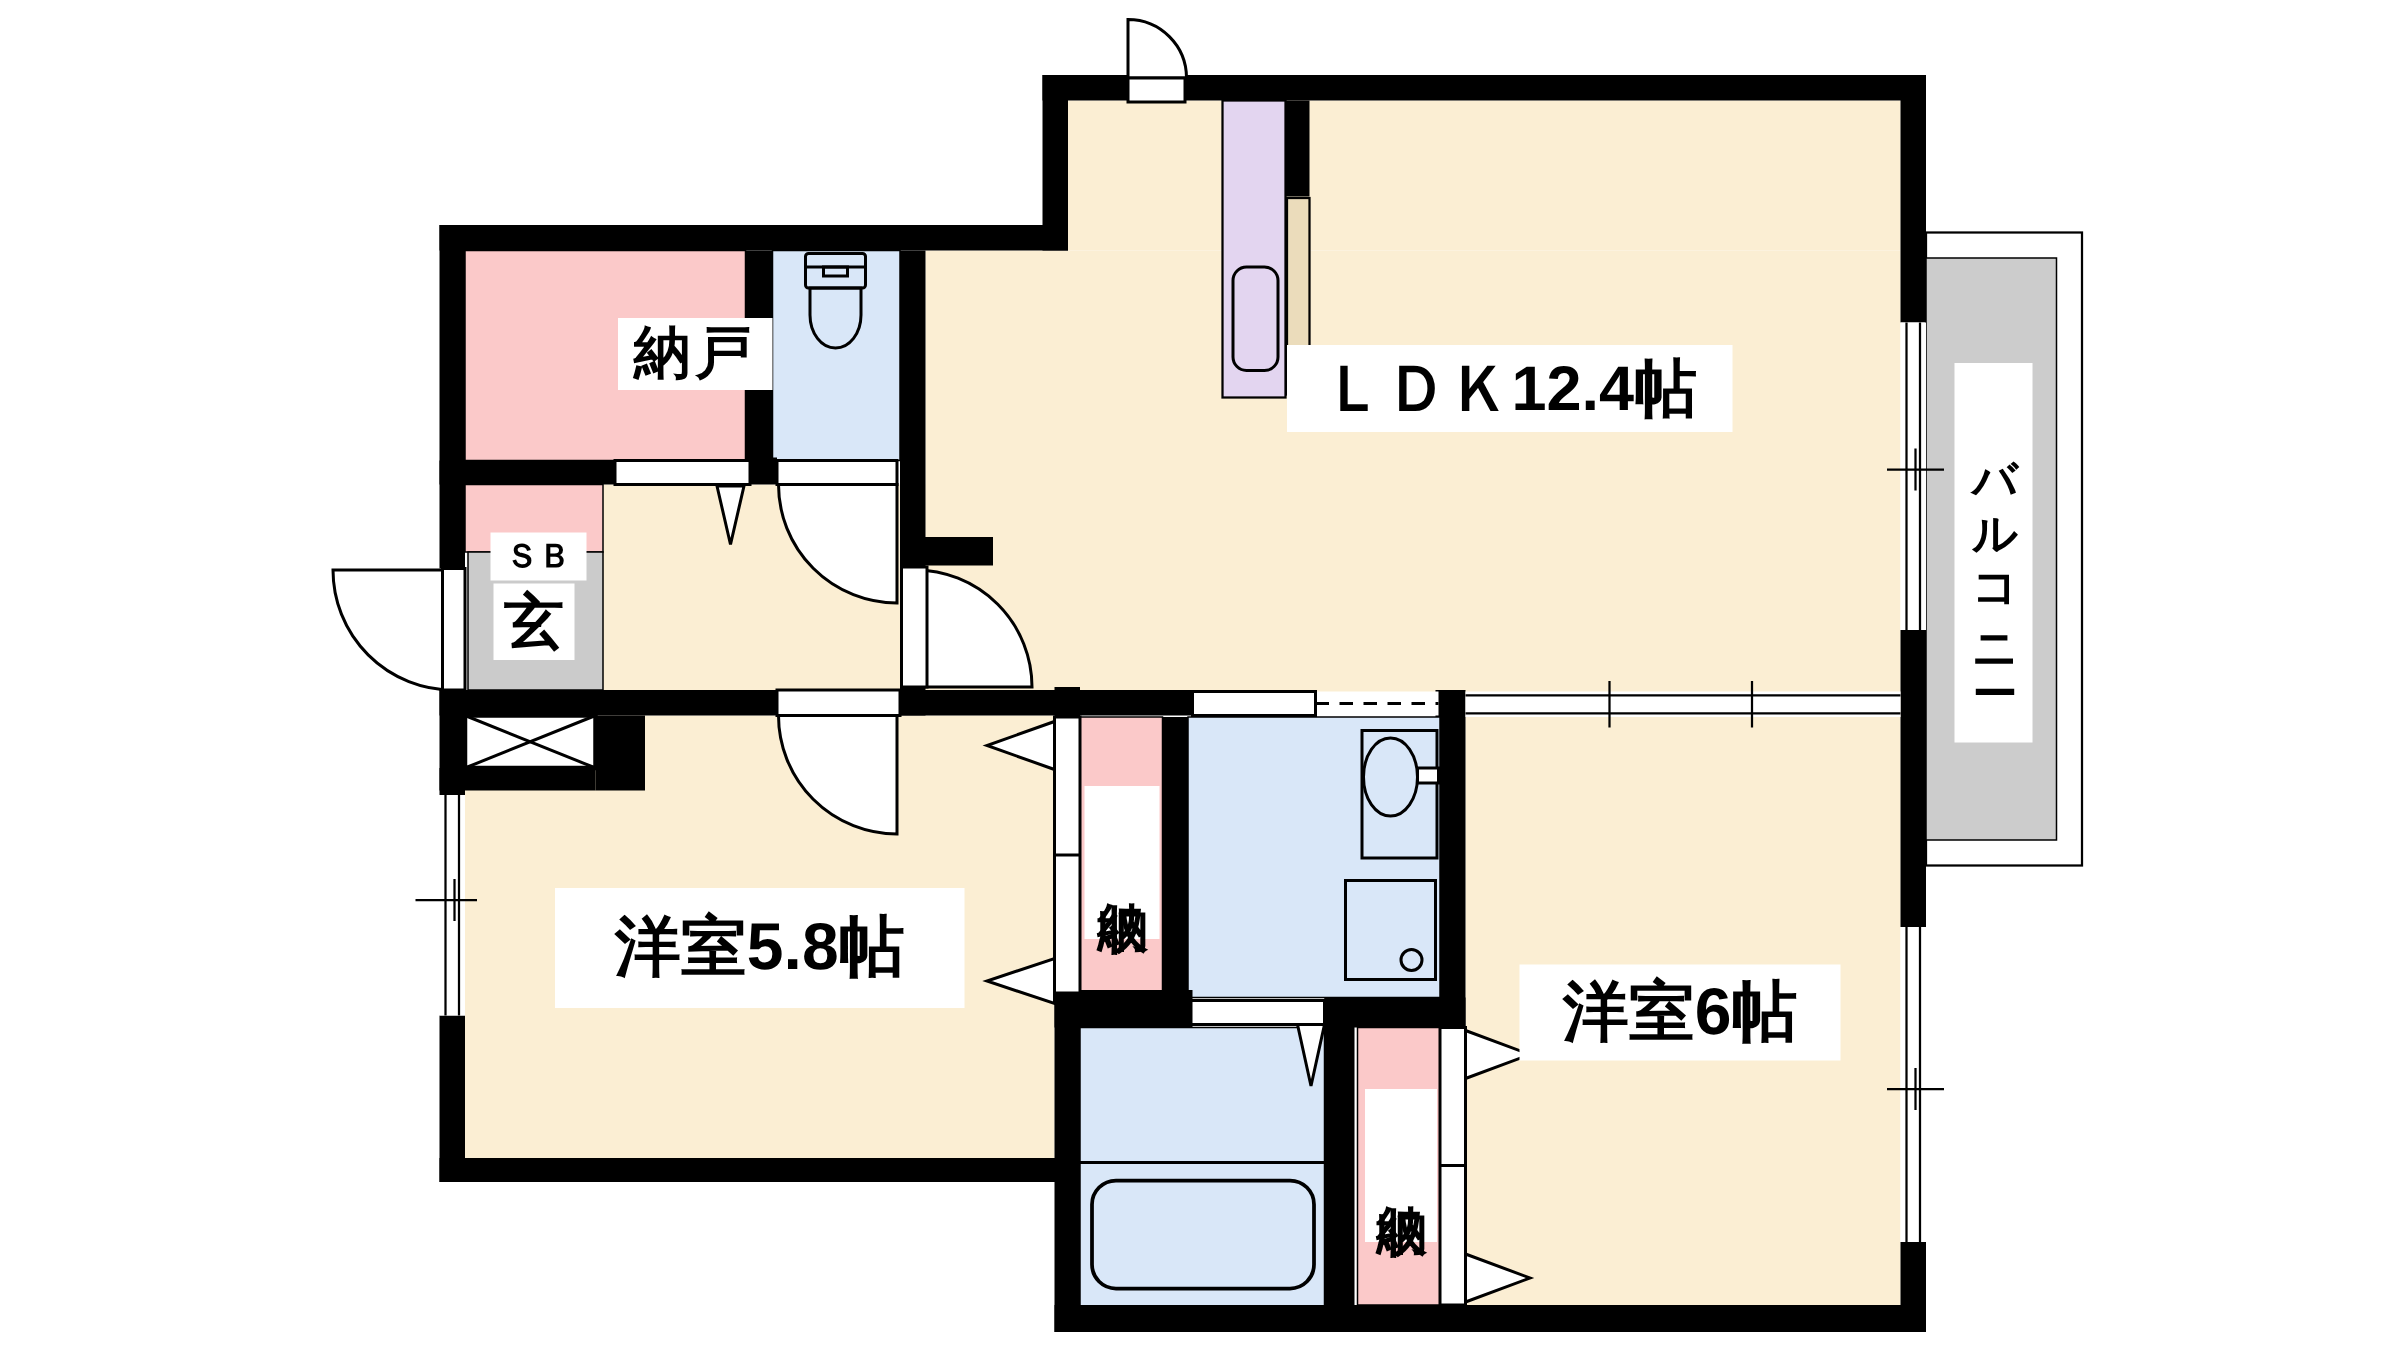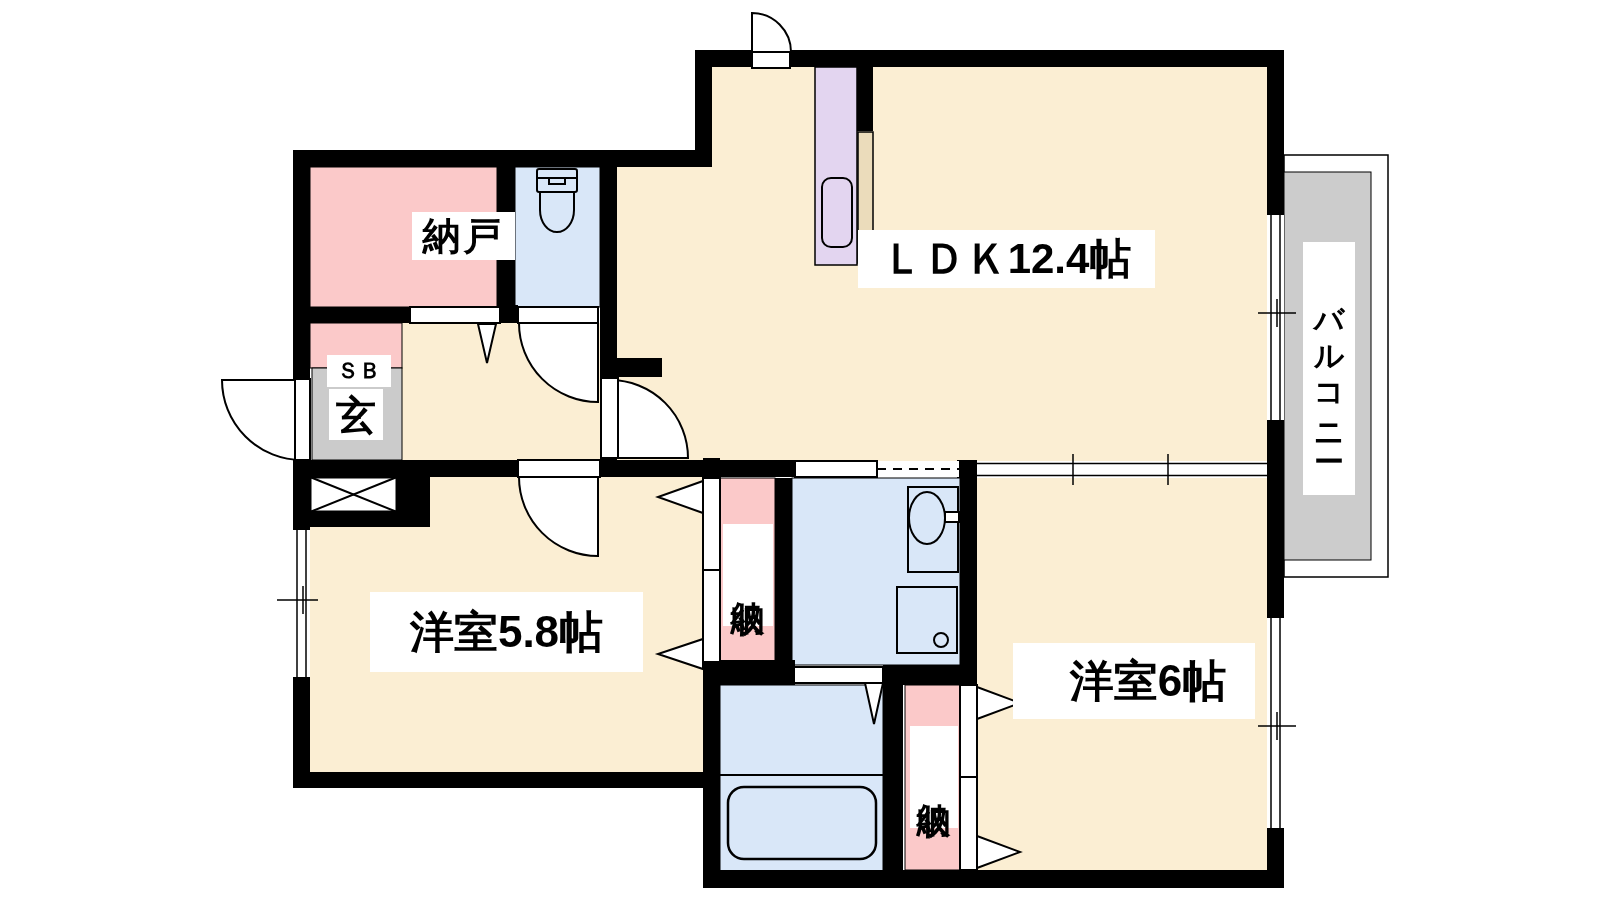--- a/index.html
+++ b/index.html
@@ -184,17 +184,17 @@
         <rect x="728" y="787" width="148" height="72" rx="16" stroke-width="2.5"></rect>
       </g>
     </g>
   </svg>
 
   <div class="lab" style="left:364px;top:212px;width:103px;height:48px;font-size:38px;letter-spacing:3px;margin-left:48px;">納戸</div>
   <div class="lab" style="left:327px;top:327px;width:64px;height:32px;font-size:22px;margin-top:28px;">ＳＢ</div>
   <div class="lab" style="left:329px;top:389px;width:54px;height:51px;font-size:40px;">玄</div>
   <div class="lab" style="left:858px;top:230px;width:297px;height:58px;font-size:42px;">ＬＤＫ12.4帖</div>
   <div class="lab" style="left:370px;top:592px;width:273px;height:80px;font-size:44px;">洋室5.8帖</div>
-  <div class="lab" style="left:1013px;top:643px;width:214px;height:76px;font-size:44px;padding-left:28px;">洋室6帖</div>
+  <div class="lab" style="left:1013px;top:643px;width:214px;height:64px;font-size:44px;">洋室6帖</div>
   <div class="lab vert" style="left:723px;top:524px;width:50px;height:102px;font-size:34px;">収納</div>
   <div class="lab vert" style="left:910px;top:726px;width:48px;height:102px;font-size:34px;">収納</div>
   <div class="lab vert" style="left:1303px;top:242px;width:52px;height:253px;font-size:30px;letter-spacing:6px;">バルコニー</div>
 </div>
 
 </body></html>

